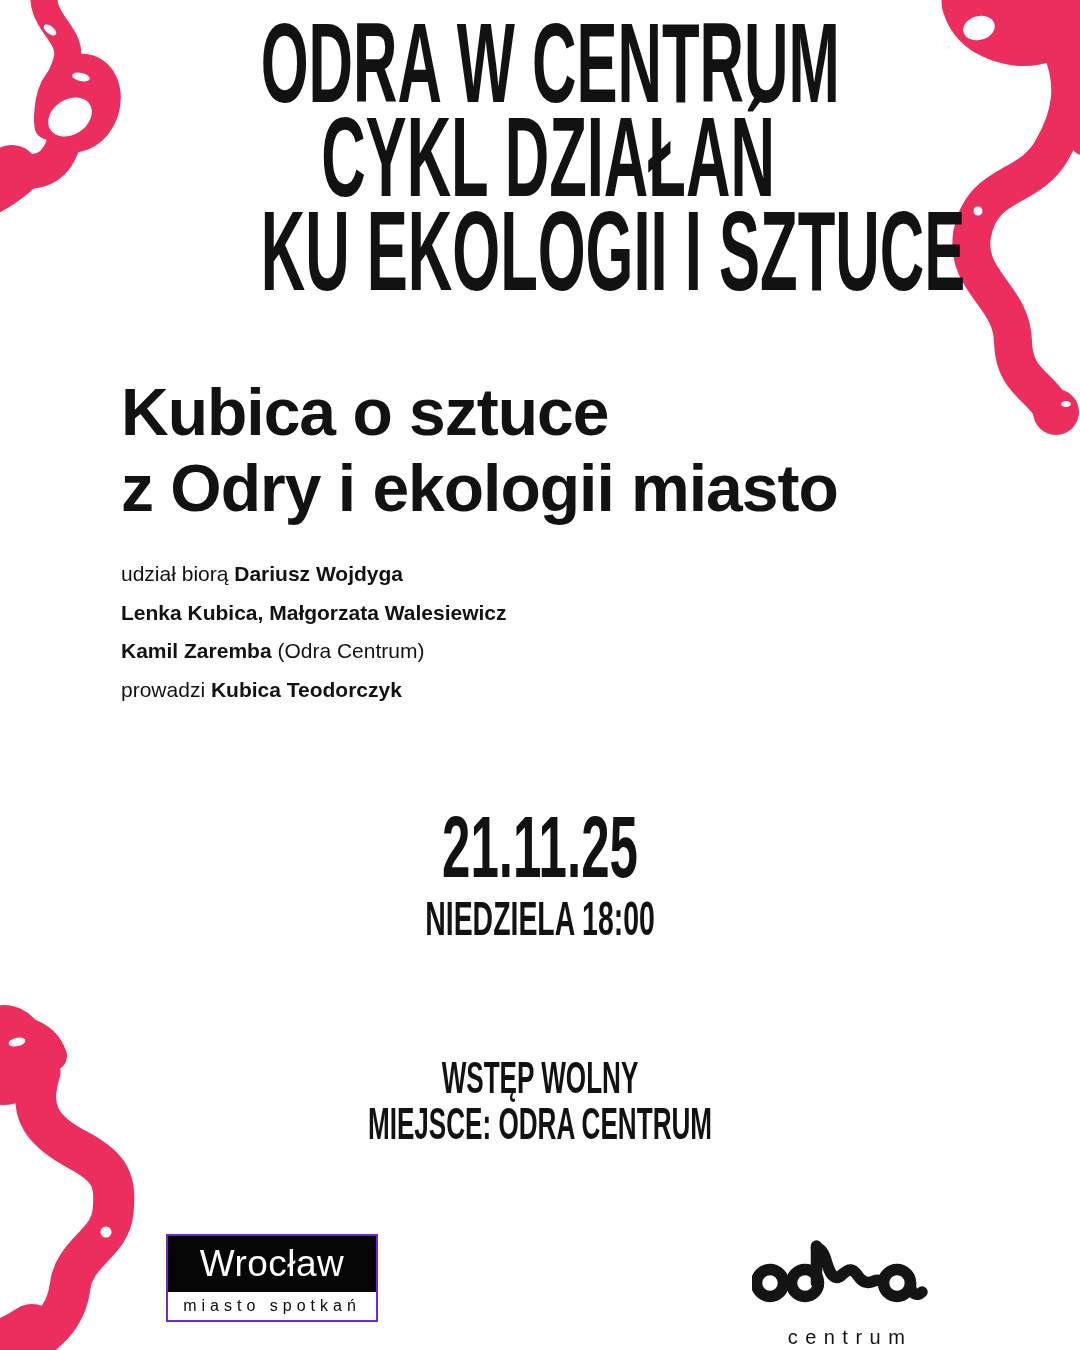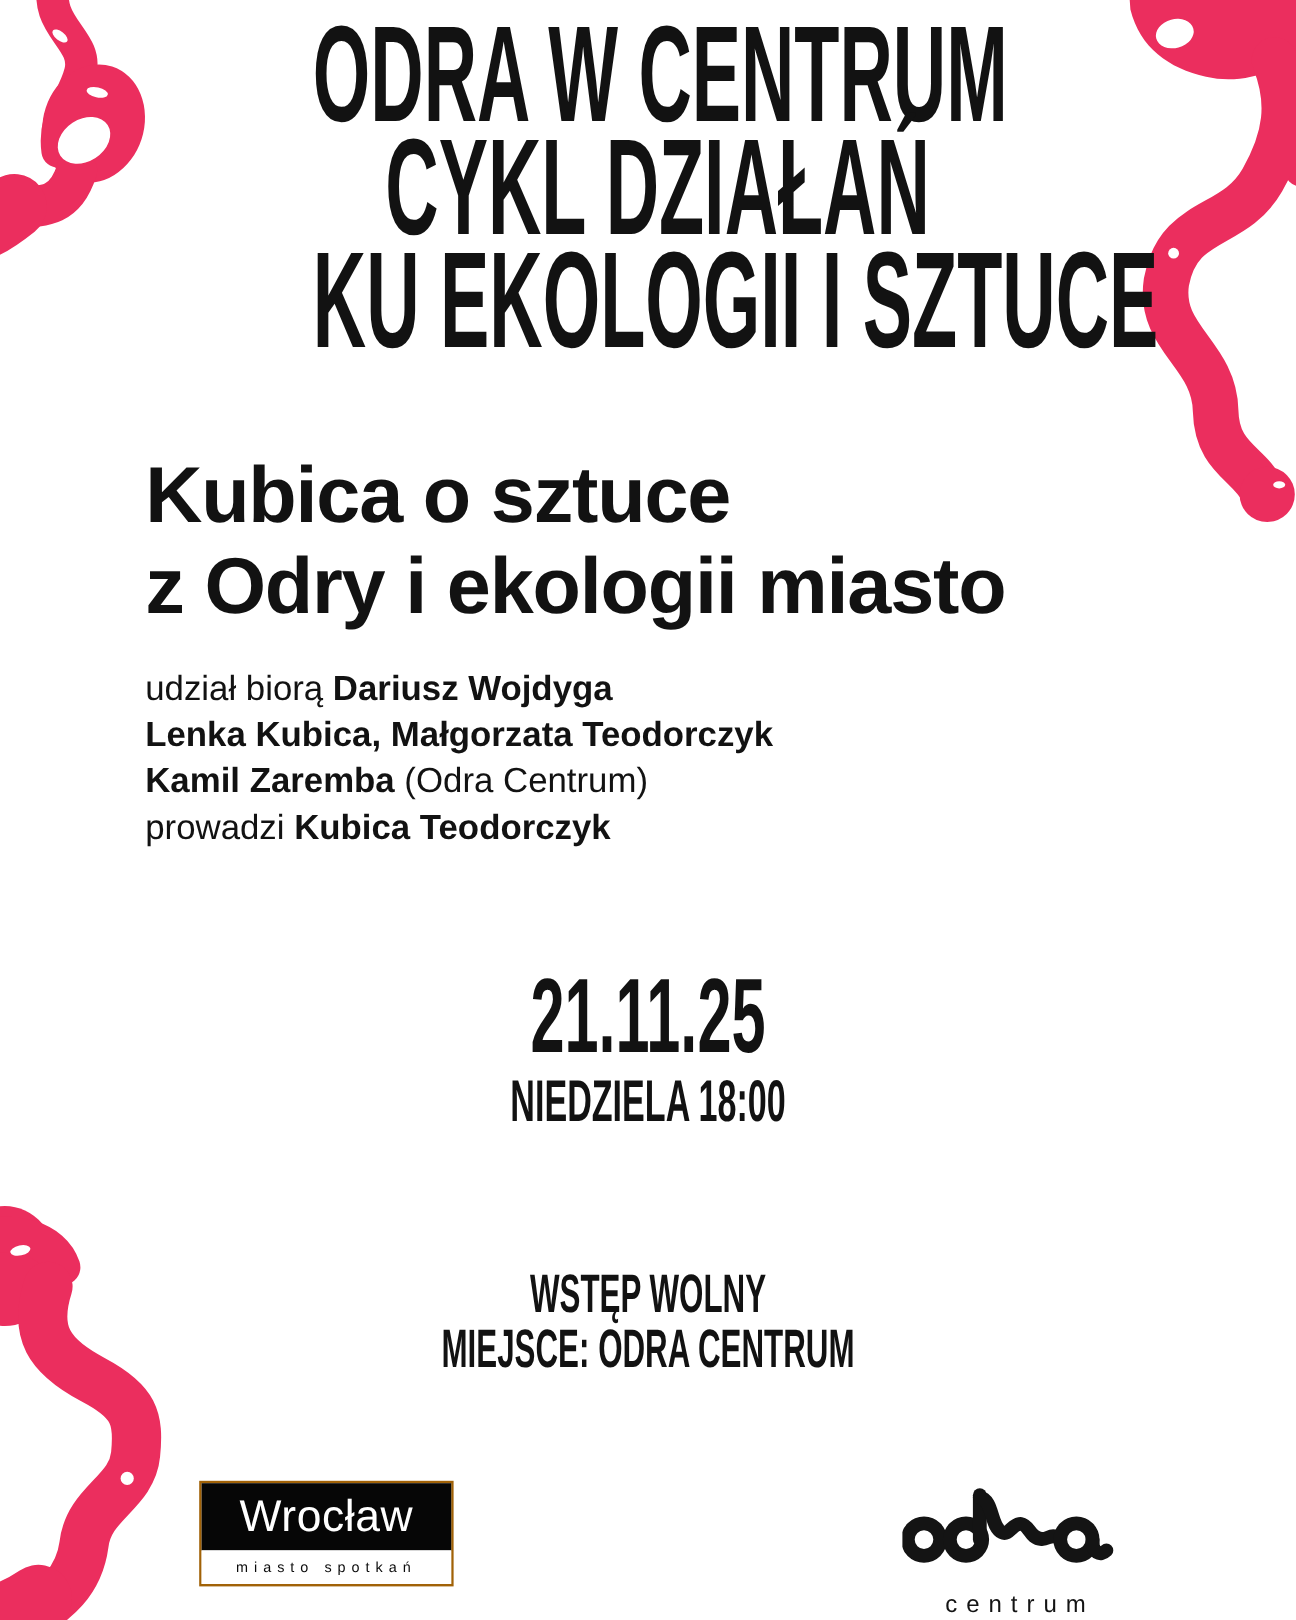--- a/index.html
+++ b/index.html
@@ -25,51 +25,51 @@
     font-size:114px; line-height:94px; white-space:nowrap;
     transform:scaleX(0.54); transform-origin:50% 50%;
     letter-spacing:0;
   }
 
   
   .subtitle { left:121px; top:374px; font-weight:700; }
   .s-line { font-size:66px; line-height:76px; letter-spacing:-1px; white-space:nowrap; }
 
   
-  .participants { left:121px; top:555px; font-size:29px; line-height:38.5px; font-weight:400; }
+  .participants { left:121px; top:555px; font-size:21px; line-height:38.5px; font-weight:400; }
   .participants .b { font-weight:700; }
   .p-row { white-space:nowrap; }
 
   
   .date-block { left:0; right:0; top:801px; text-align:center; font-weight:700; }
   .date-line  { font-size:88px; line-height:92px; white-space:nowrap;
                 transform:scaleX(0.58); transform-origin:50% 50%; }
   .daytime-line { font-size:49px; line-height:50px; white-space:nowrap;
                 transform:scaleX(0.58); transform-origin:50% 50%; }
 
   
   .admission-block { left:0; right:0; top:1055px; text-align:center; font-weight:700; }
   .adm-line { font-size:45px; line-height:46px; white-space:nowrap;
               transform:scaleX(0.58); transform-origin:50% 50%; }
 
   
   .wroclaw-logo {
     left:166px; top:1234px; width:212px; height:88px;
-    border:2px solid #a16207; box-sizing:border-box; background:#fff;
+    border:2px solid #6d28d9; box-sizing:border-box; background:#fff;
   }
   .wroclaw-top {
     height:56px; background:#060606; color:#fff;
     display:flex; align-items:center; justify-content:center;
     font-size:37px; font-weight:400; letter-spacing:0.5px;
   }
   .wroclaw-bottom {
     height:28px; background:#fff; color:#0a0a0a;
     display:flex; align-items:center; justify-content:center;
-    font-size:12px; font-weight:400; letter-spacing:5px;
-    white-space:nowrap; overflow:hidden;
+    font-size:16px; font-weight:400; letter-spacing:5px;
+    white-space:nowrap; overflow:hidden;border-radius:14px;
   }
 
   
   .odra-logo { left:752px; top:1236px; width:190px; text-align:center; color:#141414; }
   .odra-mark { display:block; margin:0 auto; }
   .odra-tagline {
     font-size:20px; font-weight:500; letter-spacing:7.5px;
     padding-left:6px; margin-top:18px; white-space:nowrap;
   }
 </style>
@@ -115,21 +115,21 @@
     <div class="t-line">KU EKOLOGII I SZTUCE</div>
   </header>
 
   <section class="txt subtitle">
     <div class="s-line">Kubica o sztuce</div>
     <div class="s-line">z Odry i ekologii miasto</div>
   </section>
 
   <section class="txt participants">
     <div class="p-row"><span>udział biorą </span><span class="b">Dariusz Wojdyga</span><span></span></div>
-    <div class="p-row"><span></span><span class="b">Lenka Kubica, Małgorzata Teodorczyk</span><span></span></div>
+    <div class="p-row"><span></span><span class="b">Lenka Kubica, Małgorzata Walesiewicz</span><span></span></div>
     <div class="p-row"><span></span><span class="b">Kamil Zaremba</span><span> (Odra Centrum)</span></div>
     <div class="p-row"><span>prowadzi </span><span class="b">Kubica Teodorczyk</span><span></span></div>
   </section>
 
   <section class="txt date-block">
     <div class="date-line">21.11.25</div>
     <div class="daytime-line">NIEDZIELA 18:00</div>
   </section>
 
   <section class="txt admission-block">

